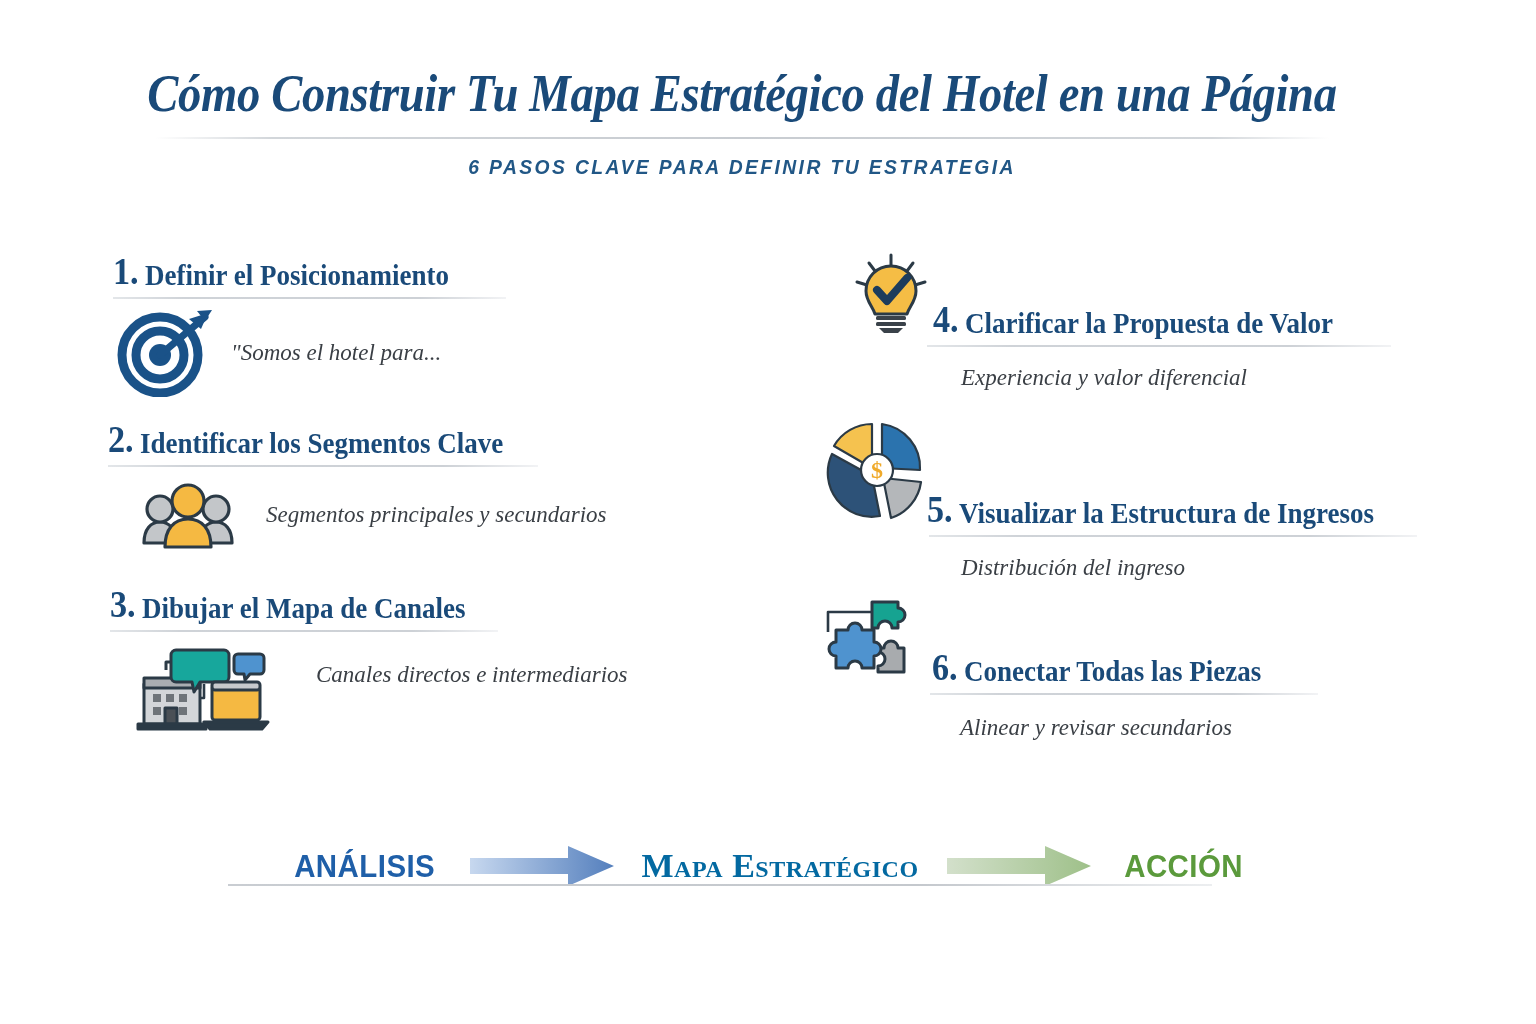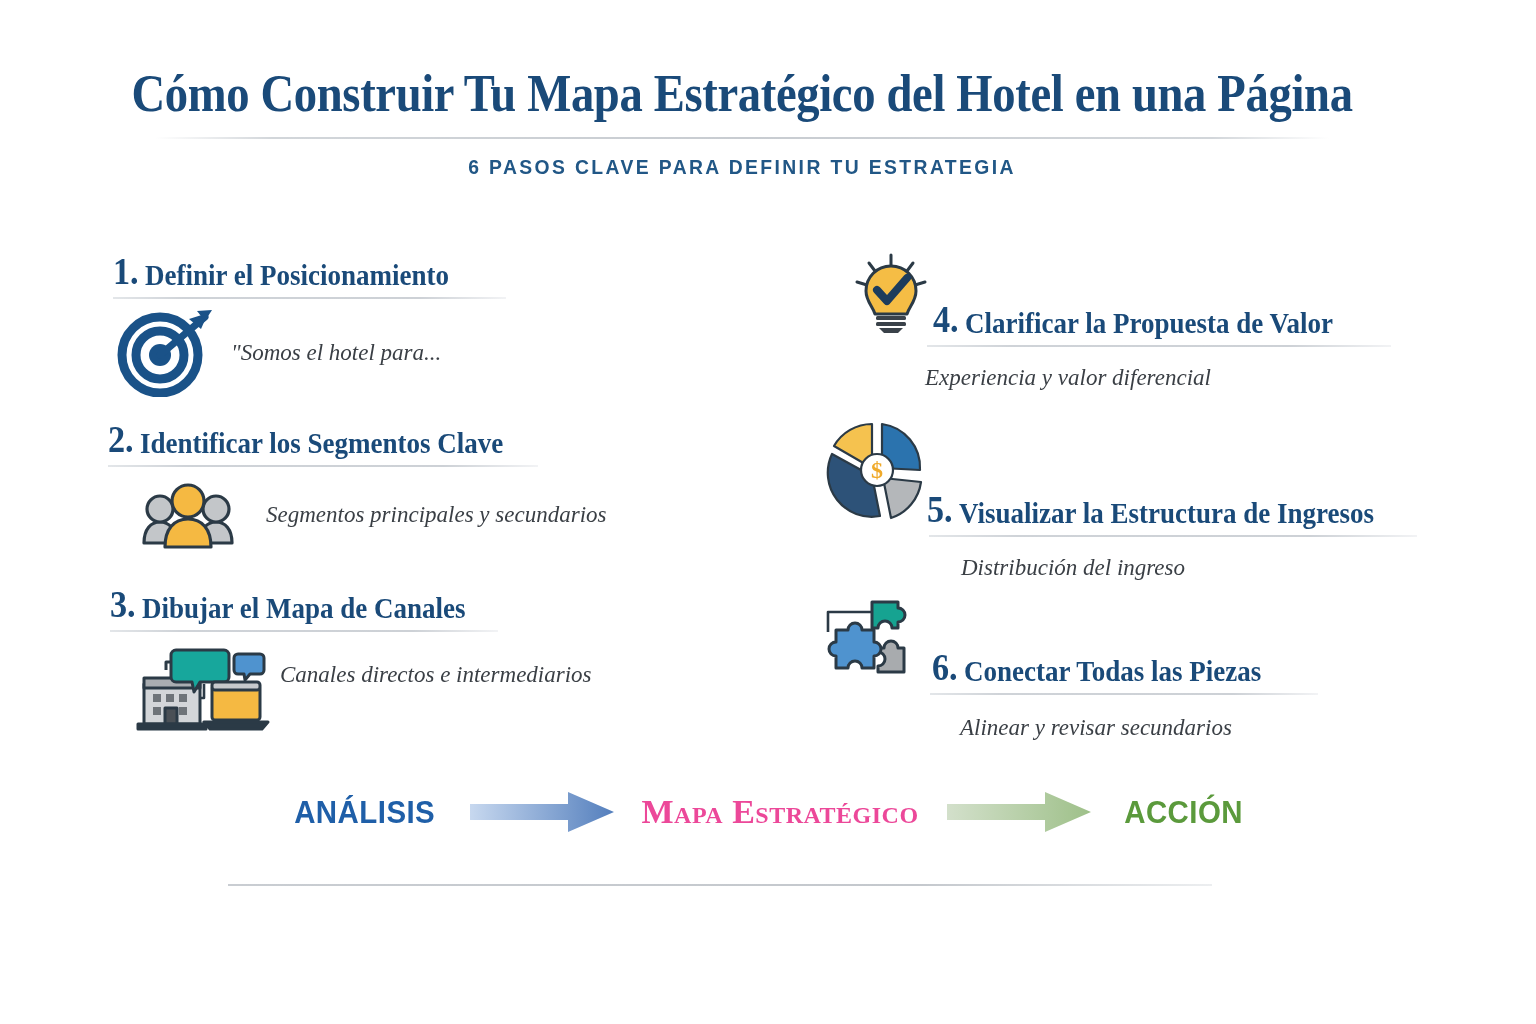--- a/index.html
+++ b/index.html
@@ -12,21 +12,21 @@
     height: 1024px;
     position: relative;
     overflow: hidden;
     font-family: "Liberation Sans", sans-serif;
     -webkit-font-smoothing: antialiased;
   }
 
   
   #header {
     position: absolute;
-    left: 0; top: 0; width: 1484px;
+    left: 0; top: 0; width: 1484px; font-style: italic;
   }
   #title {
     text-align: center;
     font-family: "Liberation Serif", serif;
     font-weight: bold;
     font-size: 53px;
     line-height: 1.04;
     color: #1a4a79;
     letter-spacing: -0.4px;
     transform: scaleX(0.88);
@@ -108,41 +108,41 @@
   }
   .step.right .head-icon {
     flex: 0 0 auto;
     margin-right: -4px;
   }
 
   
   #banner {
     position: absolute;
     left: 0;
-    top: 790px;
+    top: 844px;
     width: 1536px;
     display: flex;
     align-items: center;
     justify-content: center;
   }
   .banner-word {
     font-family: "Liberation Sans", sans-serif;
     font-weight: bold;
     font-size: 32px;
     letter-spacing: 0.5px;
     transform: scaleX(0.92);
     white-space: nowrap;
   }
   #banner-analysis { color: #1f5fa8; }
   #banner-action   { color: #5b9a3c; }
   #banner-center {
     font-family: "Liberation Serif", serif;
     font-weight: bold;
     font-size: 34px;
-    color: #ec4899;
+    color: #0369a1;
     font-variant: small-caps;
     letter-spacing: 0.5px;
     white-space: nowrap;
   }
   .arrow-wrap { margin: 0 26px; display: flex; align-items: center; }
   #banner-rule {
     position: absolute;
     left: 228px;
     top: 884px;
     width: 984px;
@@ -206,21 +206,21 @@
     <span class="step-desc" style="margin-left:24px;">Segmentos principales y secundarios</span>
   </div>
 </div>
 
 <div class="step" style="left:110px; top:585px;">
   <div class="step-head">
     <span class="step-num">3.</span>
     <span class="step-title">Dibujar el Mapa de Canales</span>
   </div>
   <div class="step-rule" style="width:388px;"></div>
-  <div class="step-body" style="margin-top:8px; align-items:flex-start;">
+  <div class="step-body" style="margin-top:8px; align-items:flex-start;gap:36px;">
     <span class="step-icon" style="margin-left:20px;">
       <svg width="140" height="92" viewBox="0 0 140 92">
         <g stroke="#2b3a46" stroke-width="3" stroke-linejoin="round">
 
           <path d="M36 30 L36 22 L44 22" fill="none"></path>
           <path d="M74 44 L74 58 L60 58 L60 64" fill="none" stroke-width="2.6"></path>
 
           <rect x="14" y="44" width="56" height="40" fill="#d3d6d9"></rect>
           <rect x="14" y="38" width="56" height="10" fill="#a9adb1"></rect>
           <g fill="#6e7479" stroke="none">
@@ -264,21 +264,21 @@
           <rect x="31" y="70" width="30" height="4" rx="1.5"></rect>
           <path d="M34 76 h24 l-5 5 h-14 z"></path>
         </g>
         <path d="M32 38 L42 49 L62 26" fill="none" stroke="#1d3c5c" stroke-width="8" stroke-linecap="round" stroke-linejoin="round"></path>
       </svg>
     </span>
     <span class="step-num">4.</span>
     <span class="step-title">Clarificar la Propuesta de Valor</span>
   </div>
   <div class="step-rule" style="width:464px; margin-left:82px;"></div>
-  <div class="step-body" style="margin-top:18px; margin-left:80px;">
+  <div class="step-body" style="margin-top:18px; margin-left:116px;">
     <span class="step-desc">Experiencia y valor diferencial</span>
   </div>
 </div>
 
 <div class="step right" style="left:825px; top:420px;">
   <div class="step-head">
     <span class="head-icon">
       <svg width="106" height="104" viewBox="0 0 106 104">
         <g stroke="#2b3a46" stroke-width="2.2" stroke-linejoin="round">
 

